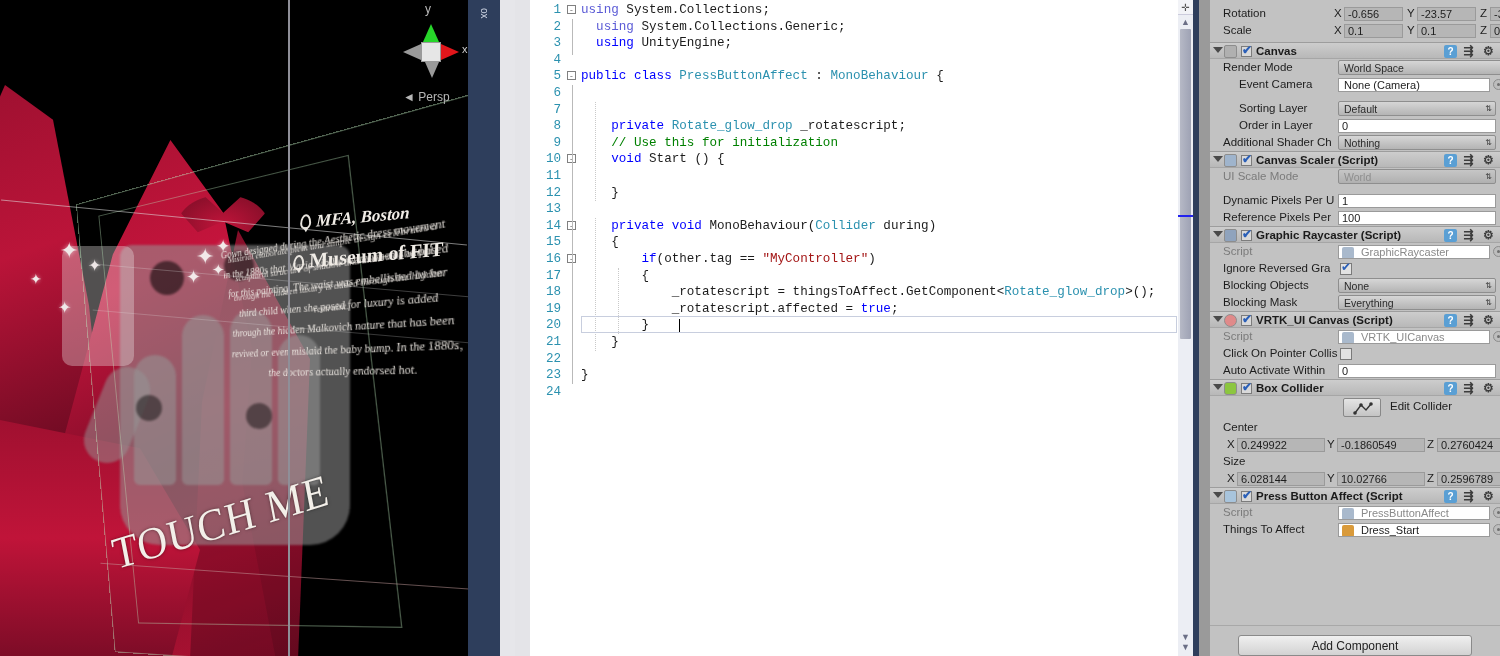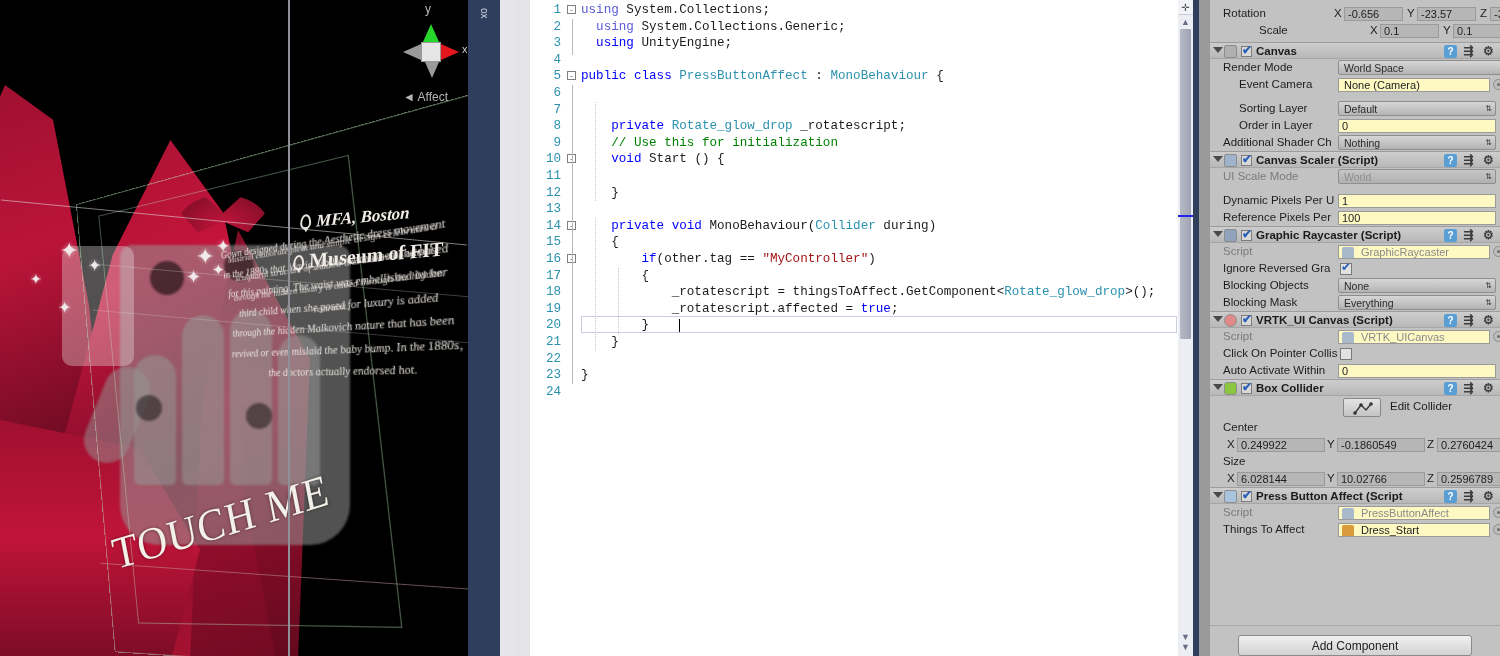--- a/index.html
+++ b/index.html
@@ -174,21 +174,21 @@
   }
   .row { position:relative; height:17px; line-height:17px; padding-left:13px; }
   .row .lab { display:inline-block; color:#1d1d1d; }
   .row .lab.ind { padding-left:16px; }
   .row .lab.dim { color:#7b7b7b; }
   .fld {
     position:absolute; height:14px; line-height:13px;
     background:#b6b6b6; border:1px solid #9a9a9a; color:#1d1d1d;
     font-size:11px; padding-left:3px; top:2px; overflow:hidden; white-space:nowrap;
   }
-  .fld.light { background:#fef9c3; }
+  .fld.light { background:#ffffff; }
   .fld.dimtxt { color:#8a8a8a; }
   .axis { position:absolute; top:0; font-size:11.5px; color:#1d1d1d; }
   .pop {
     position:absolute; height:15px; line-height:14px; top:1px;
     background:linear-gradient(180deg,#d6d6d6,#b4b4b4);
     border:1px solid #8e8e8e; border-radius:2px; font-size:10.5px;
     padding-left:5px; color:#2a2a2a; overflow:hidden; white-space:nowrap;
   }
   .pop.dim { color:#8e8e8e; background:linear-gradient(180deg,#c6c6c6,#b0b0b0); }
   .pop .caret { position:absolute; right:3px; top:0px; font-size:8px; color:#3a3a3a; line-height:14px; }
@@ -293,21 +293,21 @@
     <div id="gizmo">
       <div class="lbl-y">y</div>
       <div class="cone" id="cone-up"></div>
       <div class="cone" id="cone-down"></div>
       <div class="cone" id="cone-right"></div>
       <div class="cone" id="cone-left"></div>
       <div class="cube"></div>
       <div class="lbl-x">x</div>
       <div class="persp">
         <span>◄</span>
-        <span>Affect</span>
+        <span>Persp</span>
       </div>
     </div>
   </div>
 
   <div id="blue-strip">
     <div class="vtab">ox</div>
   </div>
   <div id="strip-light"></div>
 
   <div id="editor">
@@ -363,21 +363,21 @@
 
     <div class="row" style="top:5px;">
       <span class="lab">Rotation</span>
       <span class="axis" style="left:124px;">X</span>
       <input class="fld" style="left: 134px; width: 59px;" value="-0.656">
       <span class="axis" style="left:197px;">Y</span>
       <input class="fld" style="left: 207px; width: 59px;" value="-23.57">
       <span class="axis" style="left:270px;">Z</span>
       <input class="fld" style="left: 280px; width: 59px;" value="-3.438">
     </div>
-    <div class="row" style="top:5px;margin-left:36px;">
+    <div class="row" style="top:5px;">
       <span class="lab">Scale</span>
       <span class="axis" style="left:124px;">X</span>
       <input class="fld" style="left: 134px; width: 59px;" value="0.1">
       <span class="axis" style="left:197px;">Y</span>
       <input class="fld" style="left: 207px; width: 59px;" value="0.1">
       <span class="axis" style="left:270px;">Z</span>
       <input class="fld" style="left: 280px; width: 59px;" value="0.1">
     </div>
 
     <div id="components-host" style="position:relative; top:8px;">

